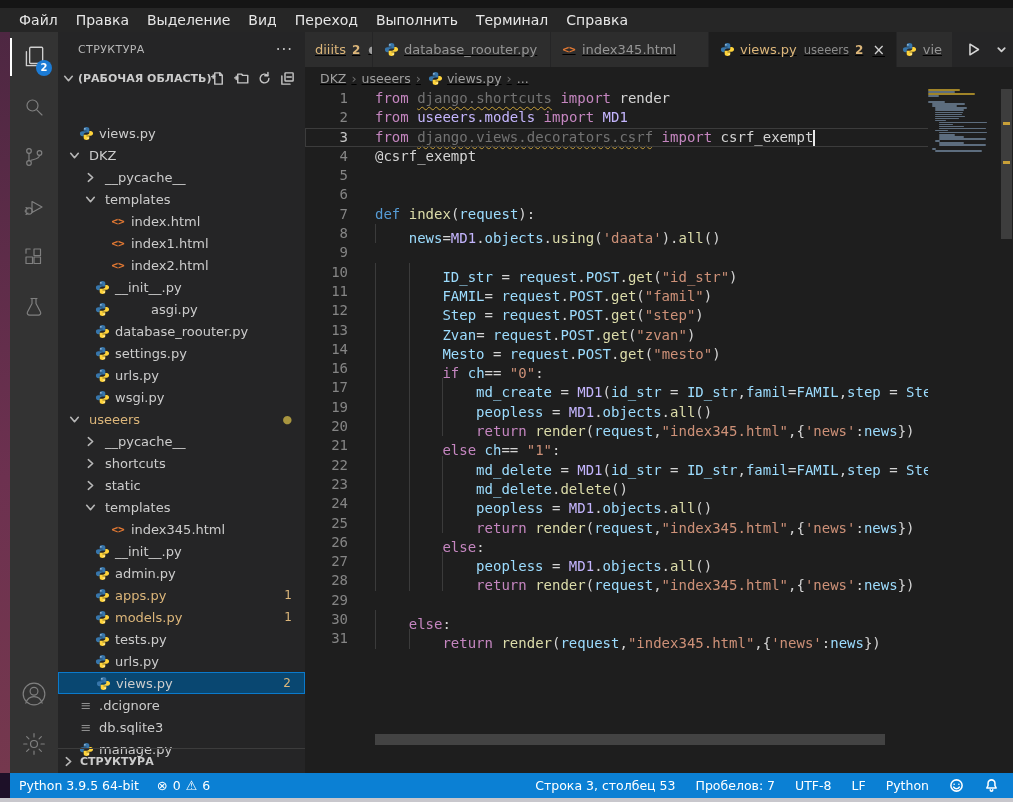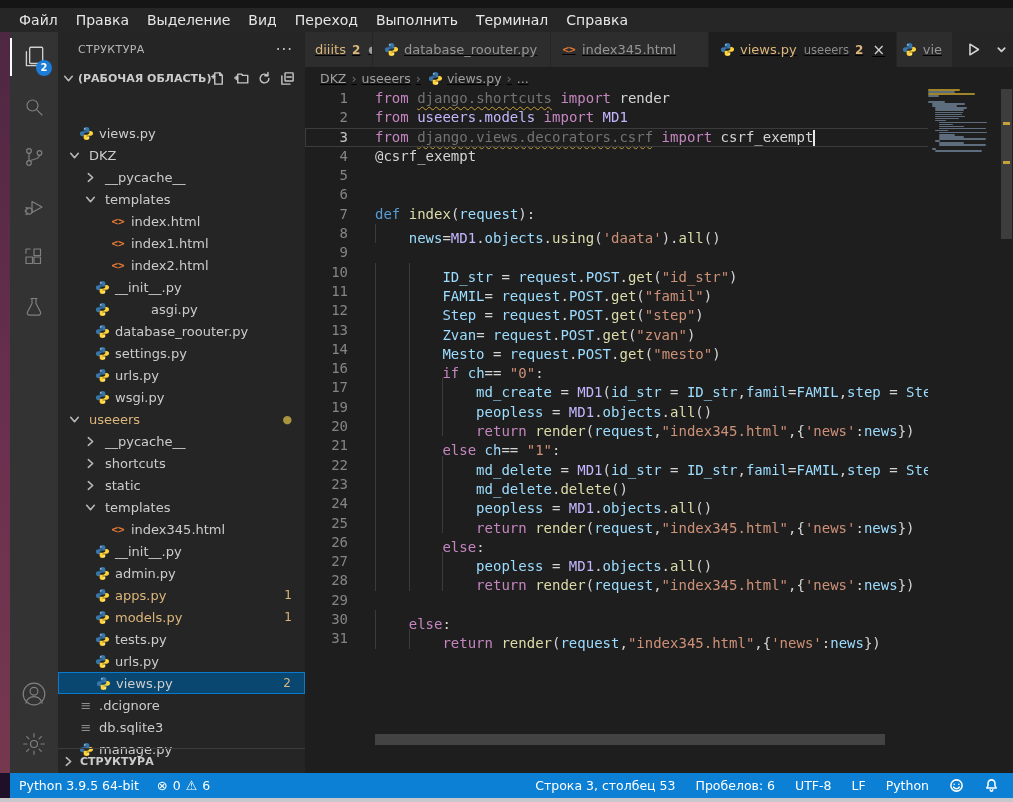--- a/index.html
+++ b/index.html
@@ -753,21 +753,21 @@
     <span class="sb-item">Python 3.9.5 64-bit</span>
     <span class="sb-item">
       <span style="font-size:13px">⊗</span>
       <span>0</span>
       <span style="font-size:13px">⚠</span>
       <span>6</span>
     </span>
   </div>
   <div class="sb-right">
     <span class="sb-item">Строка 3, столбец 53</span>
-    <span class="sb-item">Пробелов: 6</span>
+    <span class="sb-item">Пробелов: 7</span>
     <span class="sb-item">UTF-8</span>
     <span class="sb-item">LF</span>
     <span class="sb-item">Python</span>
     <span class="sb-item" id="ic-feedback">
           <svg width="15" height="15" viewBox="0 0 24 24" fill="none" stroke="#ffffff" stroke-width="2.448" stroke-linecap="round" stroke-linejoin="round">
             <circle cx="12" cy="12" r="9"></circle>
             <path d="M8.2 10h.01M15.8 10h.01" stroke-width="2.6"></path>
             <path d="M7.5 14.5c1.2 1.8 2.7 2.7 4.5 2.7s3.3-.9 4.5-2.7"></path>
           </svg>
         </span>

